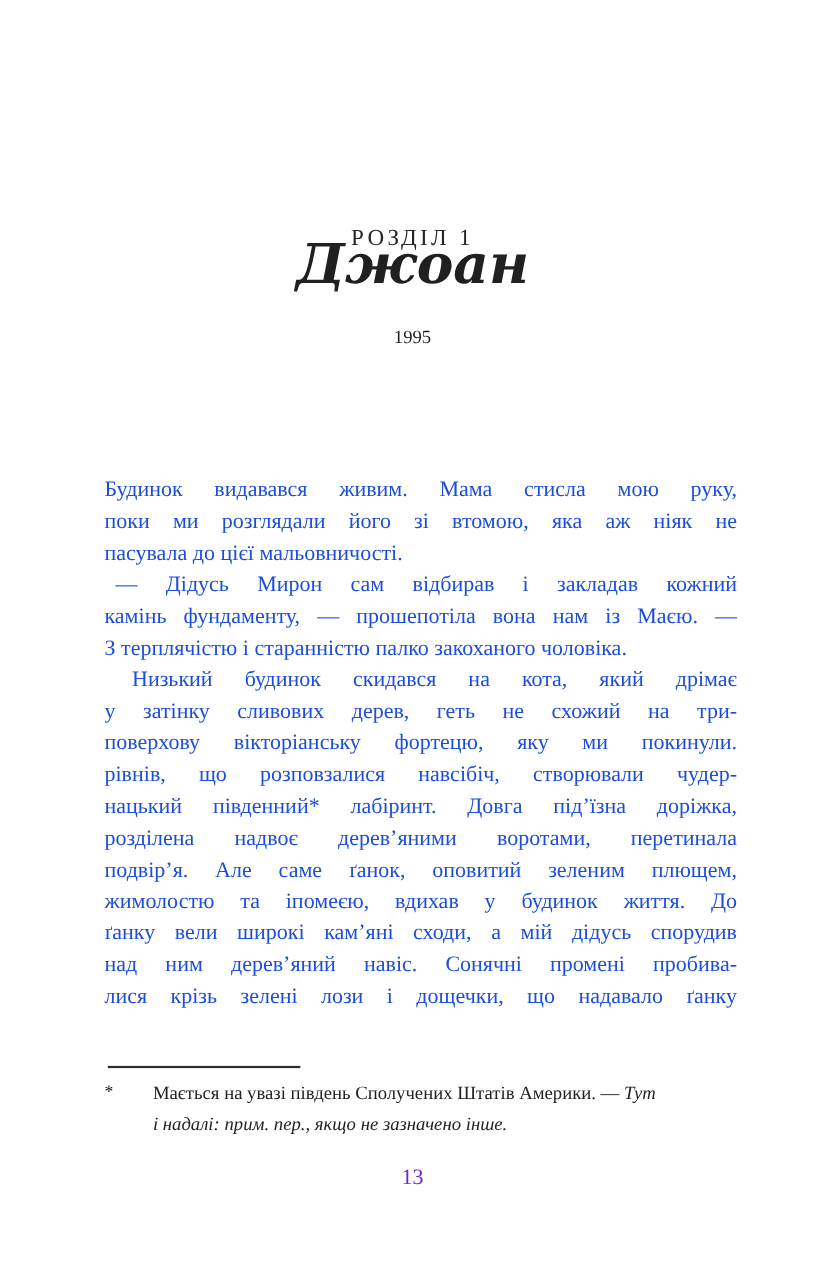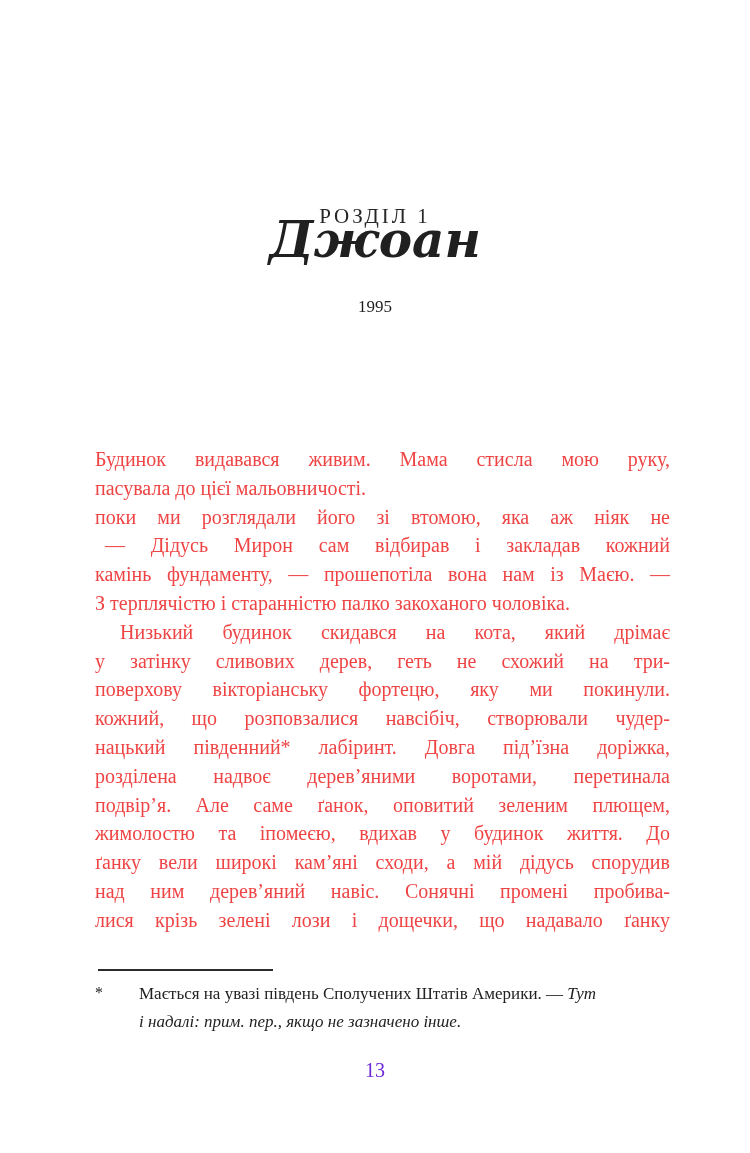--- a/index.html
+++ b/index.html
@@ -37,23 +37,23 @@
   }
   .chapter-year {
     position: absolute;
     top: 292px; left: 0; width: 100%;
     text-align: center;
     font-size: 17px;
     line-height: 30px;
   }
   .body-text {
     position: absolute;
-    top: 445px; left: 95px; width: 575px;
+    top: 431px; left: 95px; width: 575px;
     font-size: 20px;
-    color: #ef4444;
+    color: #1d4ed8;
   }
   .line {
     line-height: 28.8px;
     text-justify: inter-word;
   }
   .jl { text-align: justify; text-align-last: justify; }
   .ll { text-align: left; }
   .ind { text-indent: 25px; }
   .ind-dash { text-indent: 10px; }
   .footnote-rule {
@@ -94,29 +94,29 @@
 <div class="page">
 
   <div class="chapter-number">РОЗДІЛ 1</div>
 
   <div class="chapter-title">Джоан</div>
 
   <div class="chapter-year">1995</div>
 
   <div class="body-text">
     <div class="line jl">Будинок видавався живим. Мама стисла мою руку,</div>
+    <div class="line jl">поки ми розглядали його зі втомою, яка аж ніяк не</div>
     <div class="line ll">пасувала до цієї мальовничості.</div>
-    <div class="line jl">поки ми розглядали його зі втомою, яка аж ніяк не</div>
     <div class="line jl ind-dash">— Дідусь Мирон сам відбирав і закладав кожний</div>
     <div class="line jl">камінь фундаменту, — прошепотіла вона нам із Маєю. —</div>
     <div class="line ll">З терплячістю і старанністю палко закоханого чоловіка.</div>
     <div class="line jl ind">Низький будинок скидався на кота, який дрімає</div>
     <div class="line jl">у затінку сливових дерев, геть не схожий на три-</div>
     <div class="line jl">поверхову вікторіанську фортецю, яку ми покинули.</div>
-    <div class="line jl">кожний, що розповзалися навсібіч, створювали чудер-</div>
+    <div class="line jl">рівнів, що розповзалися навсібіч, створювали чудер-</div>
     <div class="line jl">нацький південний* лабіринт. Довга під’їзна доріжка,</div>
     <div class="line jl">розділена надвоє дерев’яними воротами, перетинала</div>
     <div class="line jl">подвір’я. Але саме ґанок, оповитий зеленим плющем,</div>
     <div class="line jl">жимолостю та іпомеєю, вдихав у будинок життя. До</div>
     <div class="line jl">ґанку вели широкі кам’яні сходи, а мій дідусь спорудив</div>
     <div class="line jl">над ним дерев’яний навіс. Сонячні промені пробива-</div>
     <div class="line jl">лися крізь зелені лози і дощечки, що надавало ґанку</div>
   </div>
 
   <div class="footnote-rule"></div>

